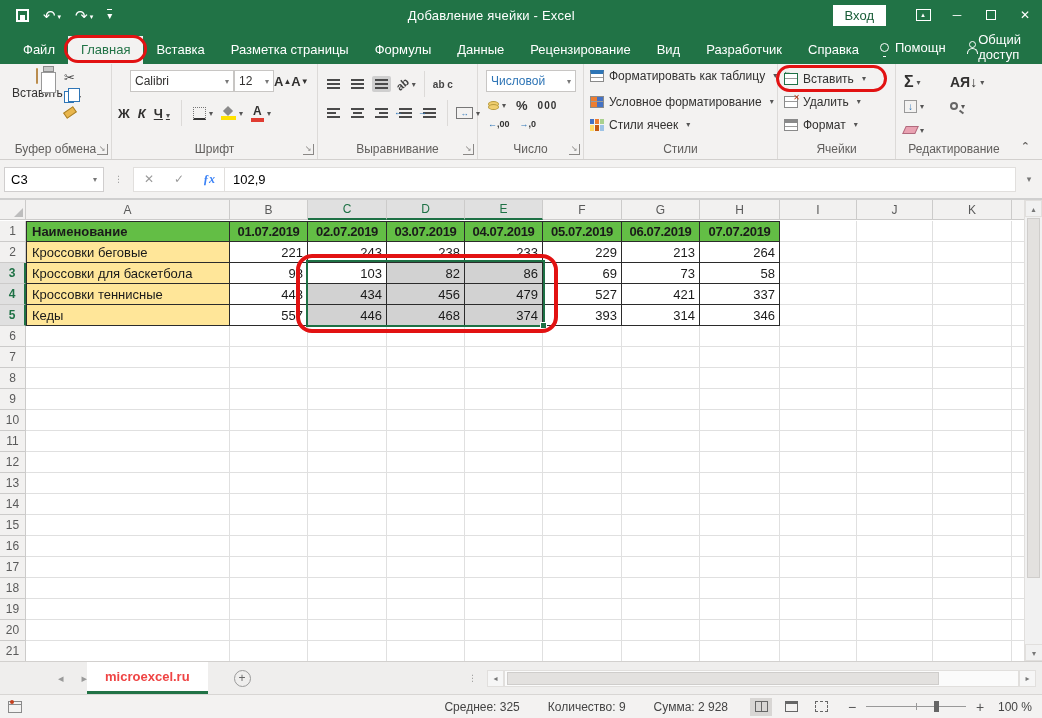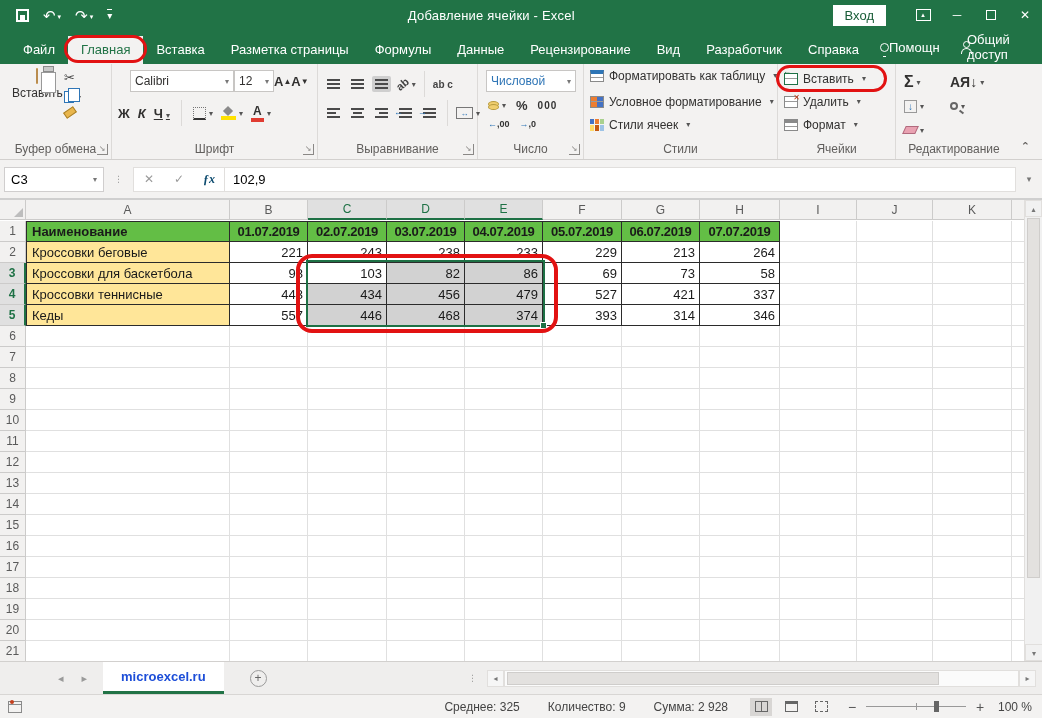--- a/index.html
+++ b/index.html
@@ -24,21 +24,21 @@
   .ribopts { width:15px; height:12px; border:1px solid #fff; text-align:center; font-size:7px; line-height:10px; }
   .maxi { width:10px; height:10px; border:1px solid #fff; }
 
   
   .tabrow { position:absolute; top:30px; left:0; width:1042px; height:34px; background:#217346;
     display:flex; align-items:flex-end; color:#fff; font-size:13px; }
   .tabs-left { display:flex; align-items:flex-end; margin-left:10px; }
   .tab { padding:6px 13px 7px; cursor:pointer; white-space:nowrap; position:relative; }
   .tab.active { background:#F3F2F1; color:#217346; }
   .tabs-right { margin-left:auto; display:flex; align-items:center; gap:4px; padding-right:14px; height:34px; }
-  .rtab { display:flex; align-items:center; padding:6px 8px; cursor:pointer; }
+  .rtab { display:flex; align-items:center; gap:6px; padding:6px 8px; cursor:pointer; }
   .bulb { width:9px; height:9px; border:1.5px solid #fff; border-radius:50%; position:relative; }
   .bulb::after { content:""; position:absolute; left:2px; top:9px; width:3px; height:3px; border-bottom:1.5px solid #fff; }
   .person { width:12px; height:12px; position:relative; }
   .person::before { content:""; position:absolute; left:3px; top:0; width:5px; height:5px; border:1.3px solid #fff; border-radius:50%; }
   .person::after { content:""; position:absolute; left:1px; top:7px; width:9px; height:5px; border:1.3px solid #fff; border-bottom:none; border-radius:6px 6px 0 0; }
   .ring { position:absolute; border:3px solid #E21212; border-radius:14px; pointer-events:none; z-index:30; }
   .ring.tab-ring { inset:-1px -4px 1px -4px; }
 
   
   .ribbon { position:absolute; top:64px; left:0; width:1042px; height:96px; background:#F3F2F1;
@@ -125,21 +125,21 @@
 
   
   .fbar { position:absolute; top:160px; left:0; width:1042px; height:40px; background:#F3F2F1;
     border-bottom:2px solid #CFCFCF; display:flex; align-items:center; font-size:13px; }
   .namebox { margin-left:4px; width:100px; height:25px; background:#fff; border:1px solid #D0CECE;
     display:flex; align-items:center; padding:0 6px; justify-content:space-between; cursor:text; }
   .nb-dd { color:#777; font-size:8px; cursor:pointer; }
   .fsplit { color:#A0A0A0; font-size:9px; letter-spacing:0; margin:0 10px; line-height:5px; }
   .fbtns { height:25px; background:#fff; border:1px solid #E1DFDD; display:flex; align-items:center; gap:0; }
   .fbtn { width:30px; text-align:center; color:#9a9a9a; font-size:12px; cursor:pointer; }
-  .fxb { color:#0c4a6e; font-style:italic; font-family:"Liberation Serif","DejaVu Serif",serif; font-weight:bold; }
+  .fxb { color:#3b82f6; font-style:italic; font-family:"Liberation Serif","DejaVu Serif",serif; font-weight:bold; }
   .finput { flex:1; height:25px; background:#fff; border:1px solid #E1DFDD; border-left:none;
     display:flex; align-items:center; padding-left:8px; cursor:text; }
   .fexp { width:26px; text-align:center; color:#777; font-size:9px; cursor:pointer; }
 
   
   .gridwrap { position:absolute; top:200px; left:0; width:1024px; height:461px; background:#fff; overflow:hidden; }
   #grid { position:relative; display:grid;
     grid-template-columns:26px 204px 78px 79px 78px 78px 79px 78px 80px 77px 76px 79px 14px;
     grid-auto-rows:21px; }
   #grid > div { overflow:hidden; white-space:nowrap; }
@@ -169,22 +169,22 @@
   .vscroll { position:absolute; top:200px; left:1024px; width:18px; height:461px; background:#F1F1F1; border-left:1px solid #E1DFDD; }
   .varr { height:17px; text-align:center; font-size:8px; color:#777; line-height:17px; background:#F1F1F1; border:1px solid #E1DFDD; cursor:pointer; }
   .vthumb { position:absolute; top:18px; left:2px; width:13px; height:360px; background:#E3E1DF; border:1px solid #CFCDCB; cursor:grab; }
   .varr.dn { position:absolute; bottom:0; width:18px; }
 
   
   .sheetbar { position:absolute; top:661px; left:0; width:1042px; height:33px; background:#EFEEED;
     border-top:1px solid #D2D0CE; display:flex; align-items:center; font-size:13px; }
   .snav { color:#9a9a9a; font-size:11px; cursor:pointer; }
   .snav.p { margin-left:58px; } .snav.n { margin-left:18px; }
-  .sheettab { margin-left:16px; height:32px; background:#fff; border-bottom:3px solid #217346;
-    display:flex; align-items:center; padding:0 18px; color:#1d4ed8; font-weight:bold; cursor:pointer; }
+  .sheettab { margin-left:0; height:32px; background:#fff; border-bottom:3px solid #217346;
+    display:flex; align-items:center; padding:0 18px; color:#ef4444; font-weight:bold; cursor:pointer; }
   .addsheet { margin-left:26px; width:17px; height:17px; border:1px solid #9a9a9a; border-radius:50%;
     color:#666; font-size:12px; line-height:15px; text-align:center; cursor:pointer; }
   .hsplit { margin-left:auto; color:#A0A0A0; font-size:9px; line-height:5px; }
   .hscroll { display:flex; align-items:center; margin:0 6px 0 10px; }
   .harr { width:17px; height:17px; border:1px solid #E1DFDD; background:#F6F6F6; color:#777;
     font-size:8px; text-align:center; line-height:16px; cursor:pointer; }
   .htrack { width:515px; height:17px; border:1px solid #E1DFDD; background:#FBFBFB; position:relative; }
   .hthumb { position:absolute; left:2px; top:1px; width:432px; height:13px; background:#E3E1DF; border:1px solid #CFCDCB; cursor:grab; }
 
   

